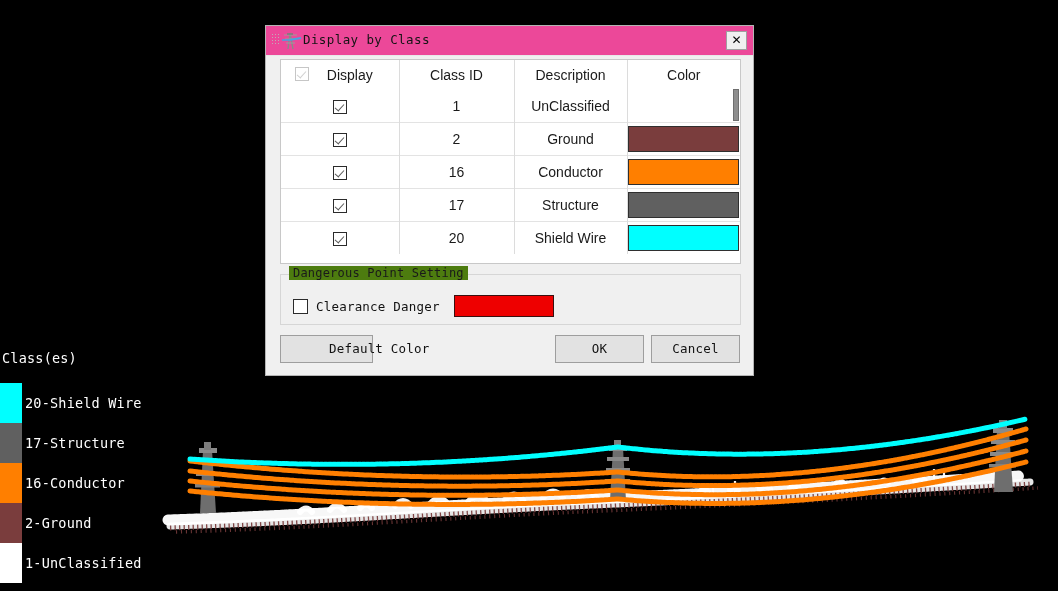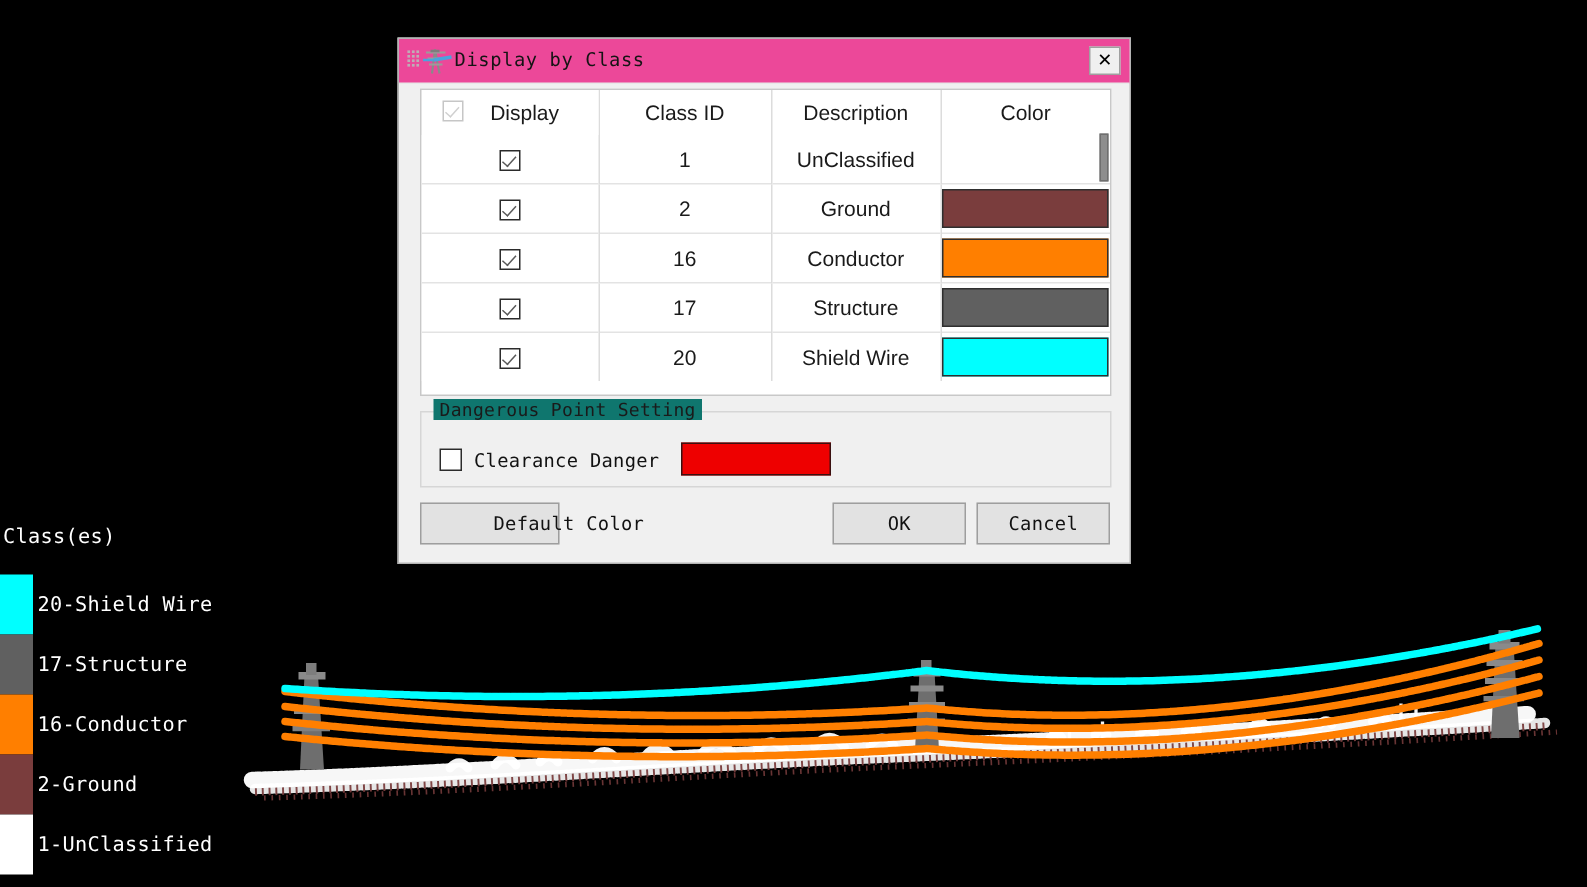--- a/index.html
+++ b/index.html
@@ -225,21 +225,21 @@
     position: absolute;
     left: 14px; top: 248px;
     width: 461px;
     height: 51px;
     border: 1px solid #d6d6d6;
     box-sizing: border-box;
   }
   .group-title {
     position: absolute;
     left: 8px; top: -9px;
-    background: #0f766e;
+    background: #4d7c0f;
     padding: 0 4px;
     font-size: 12px;
     color: #1a1a1a;
     letter-spacing: .2px;
     white-space: nowrap;
   }
   .danger-row {
     position: absolute;
     left: 12px; top: 20px;
     display: flex;

